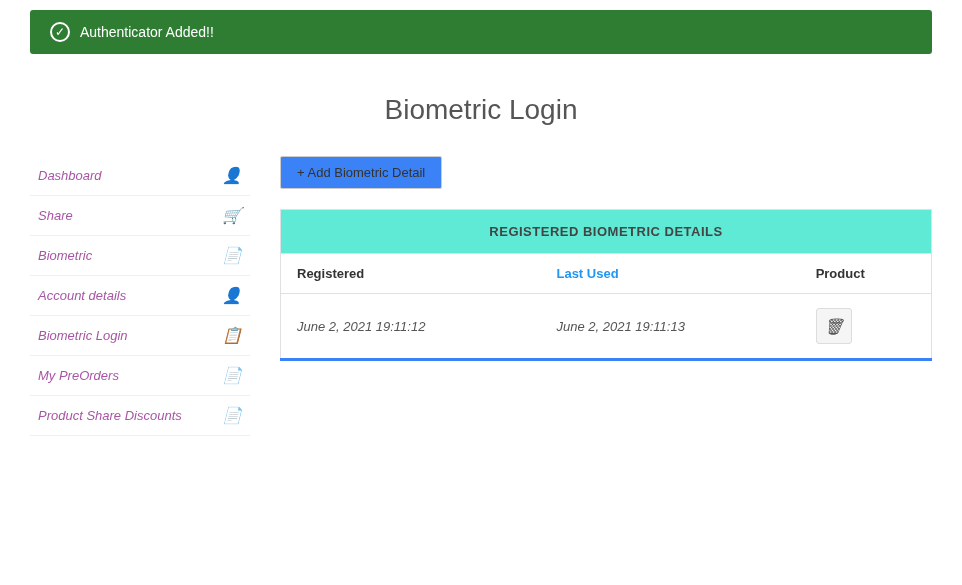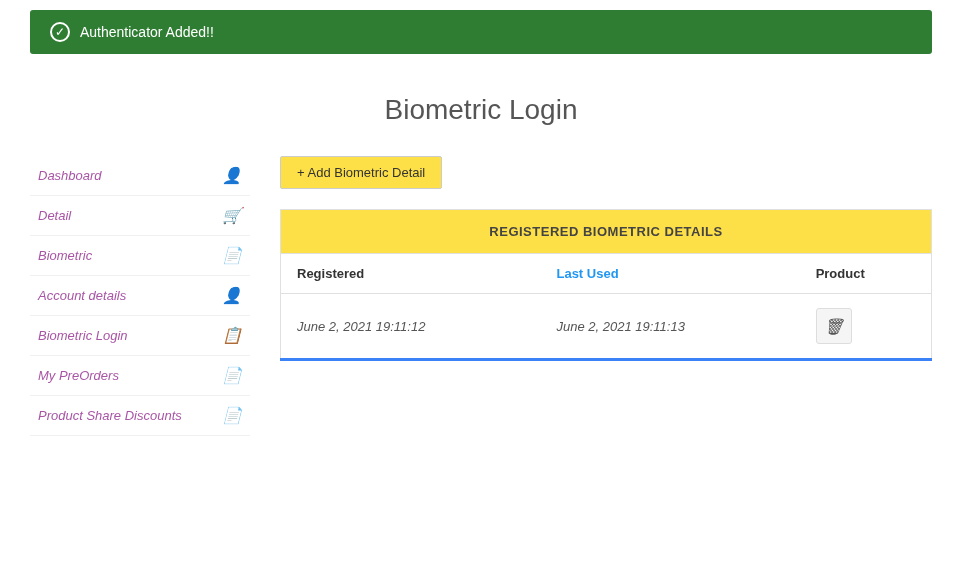--- a/index.html
+++ b/index.html
@@ -87,36 +87,36 @@
       min-width: 0;
     }
 
     
     .add-biometric-btn {
       display: inline-flex;
       align-items: center;
       gap: 6px;
       padding: 8px 16px;
       border: 1px solid #ccc;
-      background: #fde047;
+      background: #3b82f6;
       color: #333;
       font-size: 13px;
       cursor: pointer;
       border-radius: 2px;
       margin-bottom: 20px;
     }
 
     
     .biometric-table {
       width: 100%;
       border-collapse: collapse;
       border: 1px solid #e0e0e0;
     }
     .table-header-row {
-      background: #fde047;
+      background: #5eead4;
       padding-left: 20px;
     }
     .table-header-title {
       text-align: center;
       padding: 14px;
       font-size: 13px;
       font-weight: 600;
       letter-spacing: 0.5px;
       color: #444;
       text-transform: uppercase;
@@ -173,21 +173,21 @@
 
 <div class="main-layout">
 
   <nav class="sidebar">
 
   <div class="sidebar-item">
         <span class="sidebar-item-label">Dashboard</span>
         <span class="sidebar-icon">👤</span>
       </div>
       <div class="sidebar-item">
-        <span class="sidebar-item-label">Detail</span>
+        <span class="sidebar-item-label">Share</span>
         <span class="sidebar-icon">🛒</span>
       </div>
       <div class="sidebar-item">
         <span class="sidebar-item-label">Biometric</span>
         <span class="sidebar-icon">📄</span>
       </div>
       <div class="sidebar-item">
         <span class="sidebar-item-label">Account details</span>
         <span class="sidebar-icon">👤</span>
       </div>

